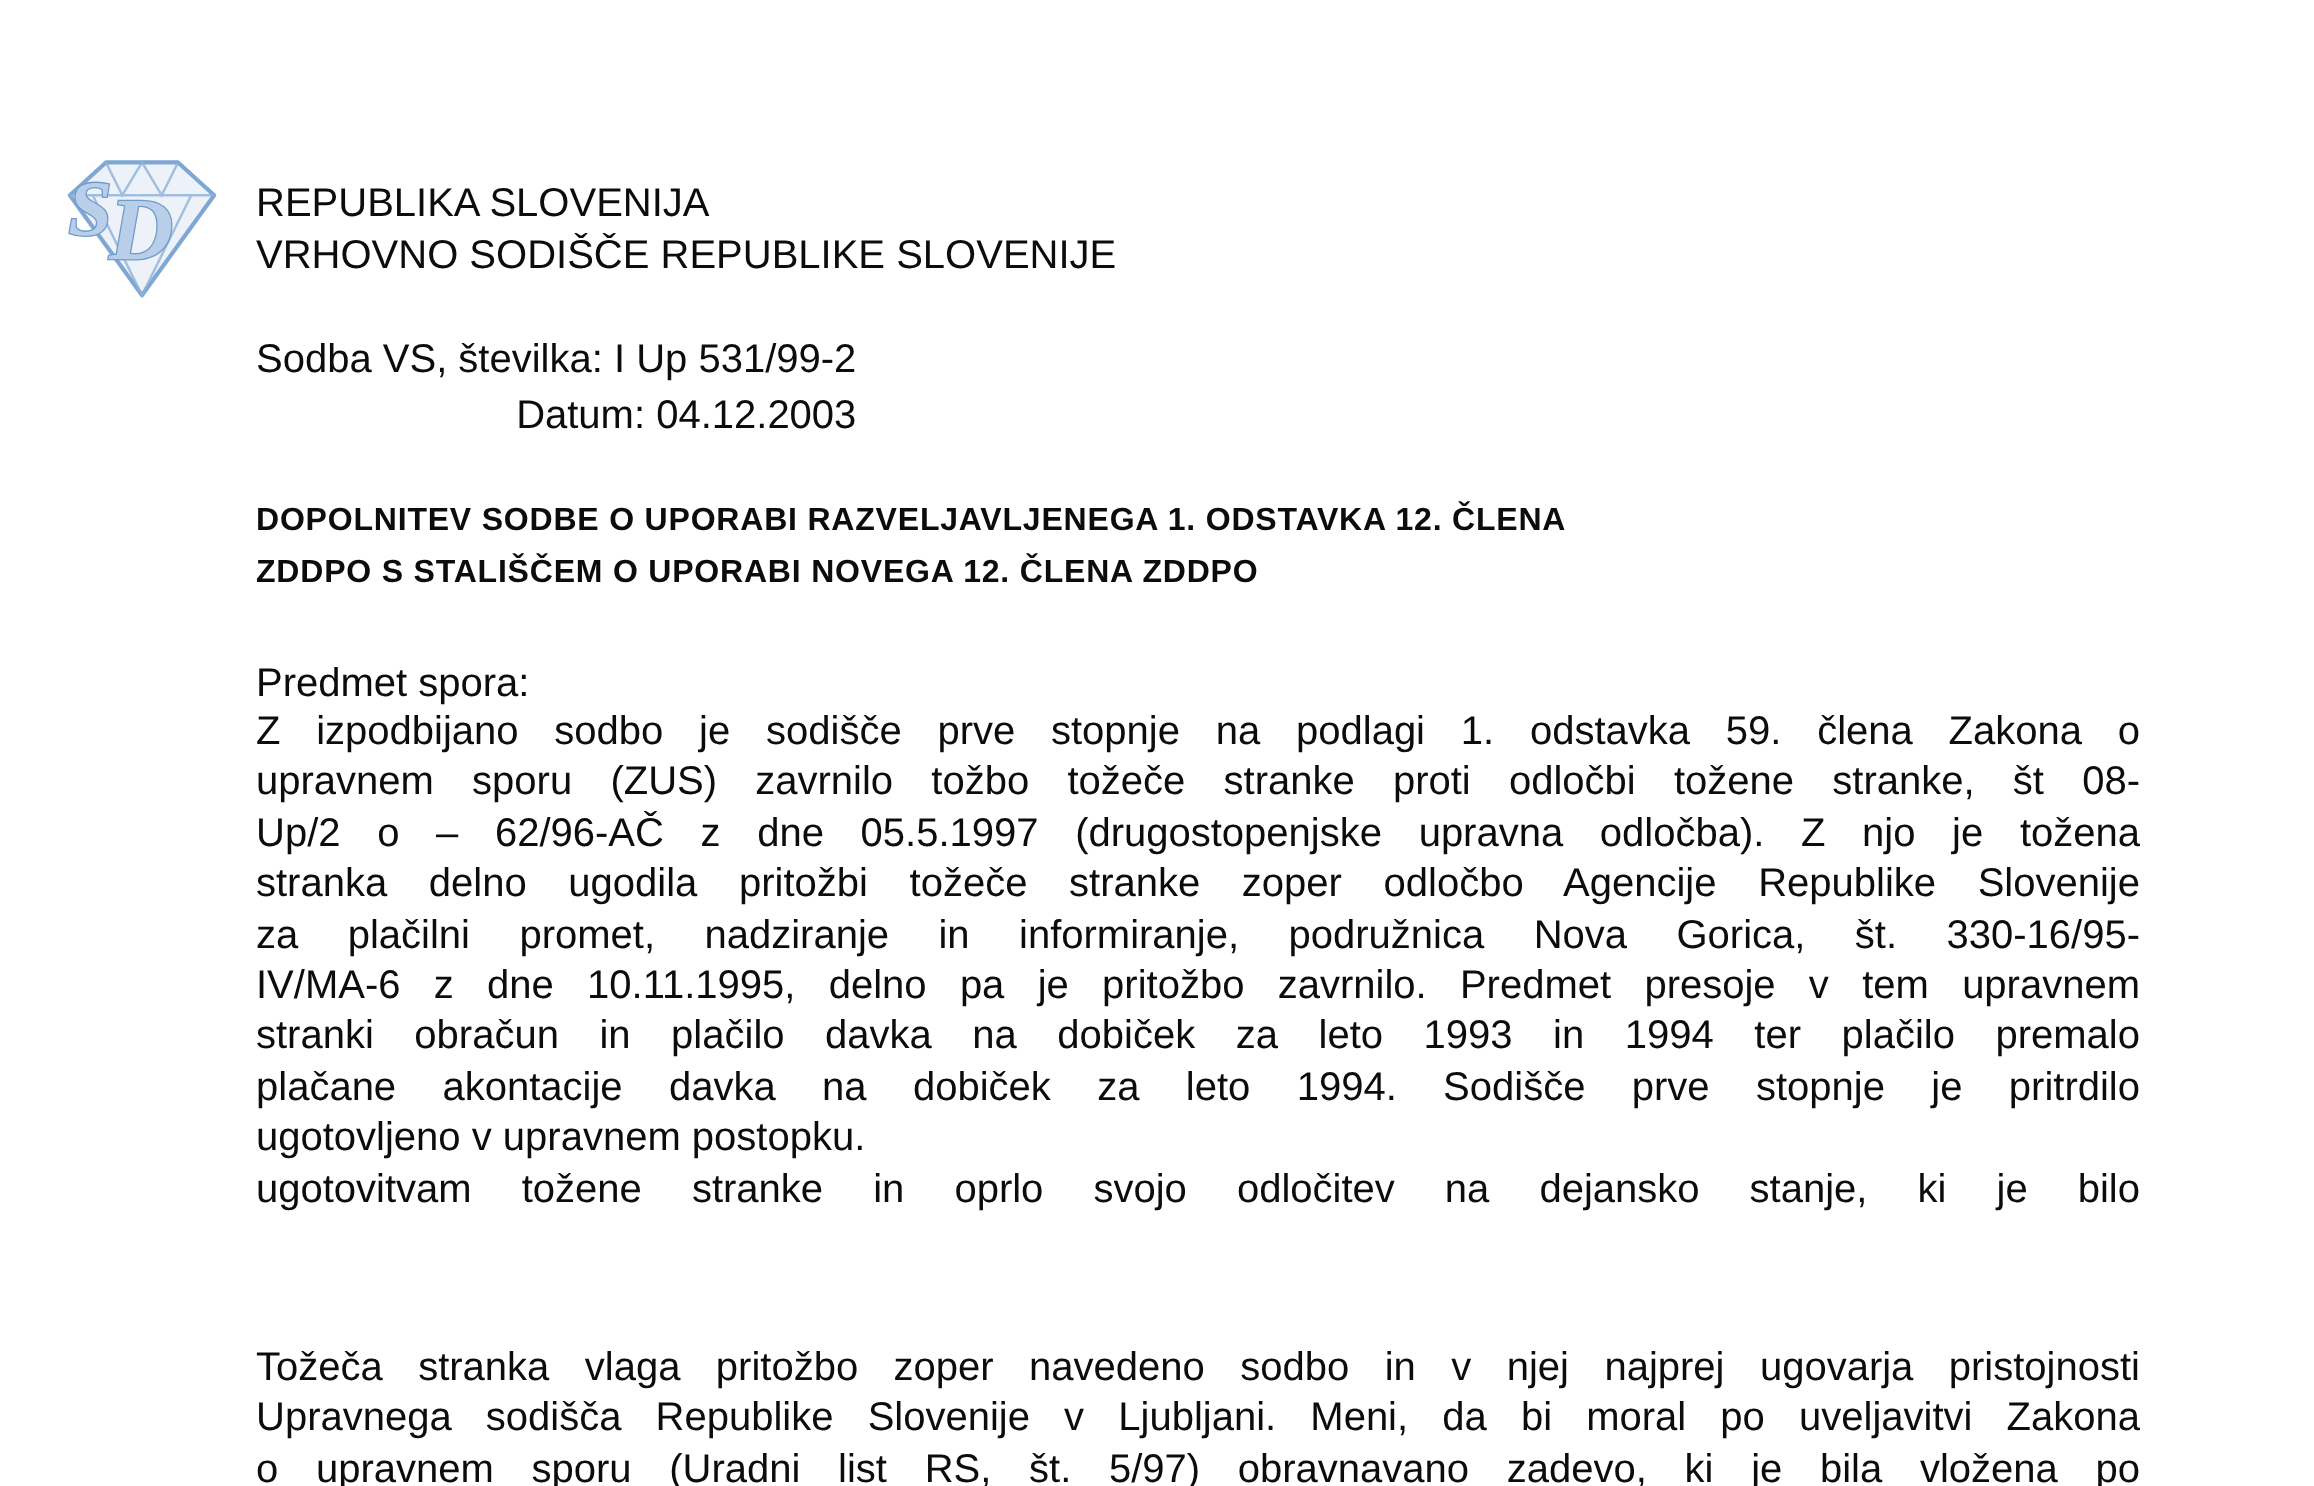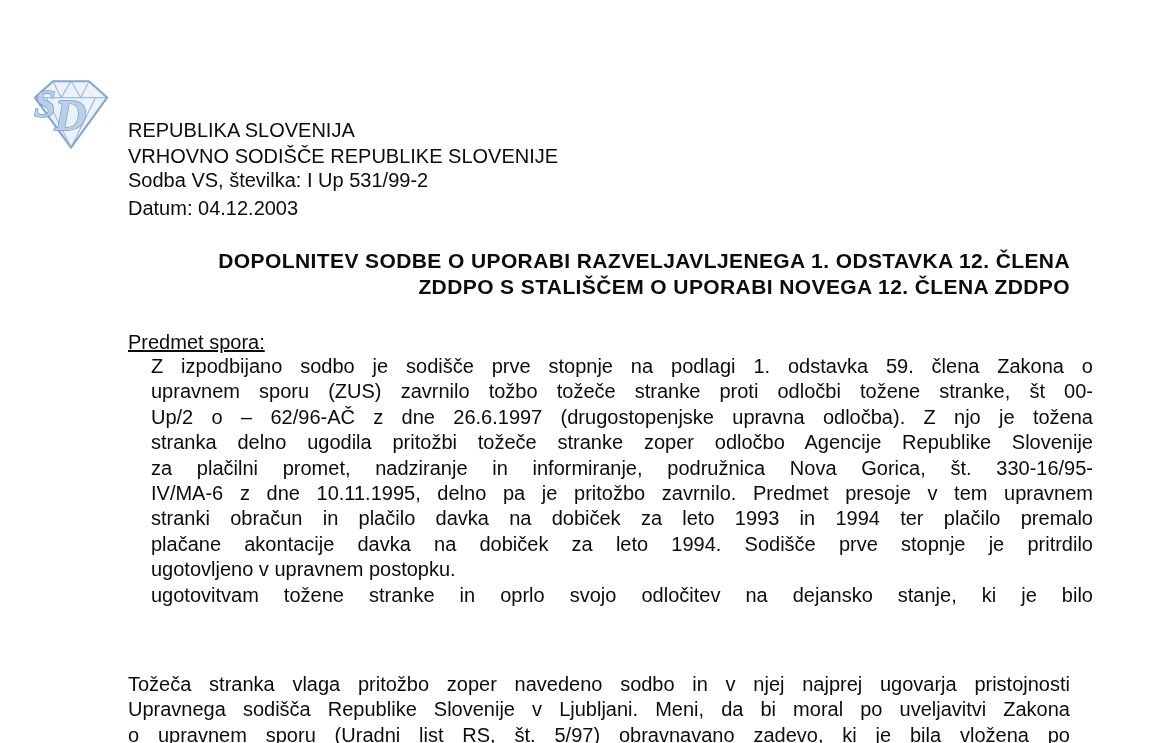--- a/index.html
+++ b/index.html
@@ -19,58 +19,58 @@
     width: 82px;
     height: 74px;
   }
   .org-block {
     position: absolute;
     left: 128px;
     top: 89px;
     font-size: 20px;
     line-height: 26px;
     white-space: nowrap;
-    margin-top: 28px;
   }
   .case-block {
     position: absolute;
     left: 128px;
     top: 166px;
     font-size: 20px;
     line-height: 28px;
     white-space: nowrap;
+    text-align: right;
   }
   .title-block {
     position: absolute;
     left: 128px;
     top: 248px;
     width: 942px;
-    font-size: 21px;
+    font-size: 16px;
     font-weight: bold;
     letter-spacing: 0.4px;
     line-height: 25.5px;
-    text-align: right;
+    text-align: left;
     white-space: nowrap;
   }
   .section-heading {
     position: absolute;
     left: 128px;
     top: 330px;
     font-size: 20px;
     line-height: 25px;
   }
-  .section-heading span { text-decoration: underline; }
+  .section-heading span { }
   .para {
     position: absolute;
     left: 128px;
     width: 942px;
     font-size: 20px;
     line-height: 25.4px;
   }
-  .para-1 { top: 354px; margin-left: 23px; }
+  .para-1 { top: 354px; }
   .para-2 { top: 672px; }
   .jline {
     text-align: justify;
     text-align-last: justify;
   }
   .jline.lastline {
     text-align-last: left;
   }
 </style>
 </head>
@@ -107,22 +107,22 @@
     <div>DOPOLNITEV SODBE O UPORABI RAZVELJAVLJENEGA 1. ODSTAVKA 12. ČLENA</div>
     <div>ZDDPO S STALIŠČEM O UPORABI NOVEGA 12. ČLENA ZDDPO</div>
   </div>
 
   <div class="section-heading">
     <span>Predmet spora:</span>
   </div>
 
   <div class="para para-1">
     <div class="jline">Z izpodbijano sodbo je sodišče prve stopnje na podlagi 1. odstavka 59. člena Zakona o</div>
-    <div class="jline">upravnem sporu (ZUS) zavrnilo tožbo tožeče stranke proti odločbi tožene stranke, št 00-</div>
-    <div class="jline">Up/2 o – 62/96-AČ z dne 26.6.1997 (drugostopenjske upravna odločba). Z njo je tožena</div>
+    <div class="jline">upravnem sporu (ZUS) zavrnilo tožbo tožeče stranke proti odločbi tožene stranke, št 08-</div>
+    <div class="jline">Up/2 o – 62/96-AČ z dne 05.5.1997 (drugostopenjske upravna odločba). Z njo je tožena</div>
     <div class="jline">stranka delno ugodila pritožbi tožeče stranke zoper odločbo Agencije Republike Slovenije</div>
     <div class="jline">za plačilni promet, nadziranje in informiranje, podružnica Nova Gorica, št. 330-16/95-</div>
     <div class="jline">IV/MA-6 z dne 10.11.1995, delno pa je pritožbo zavrnilo. Predmet presoje v tem upravnem</div>
     <div class="jline">stranki obračun in plačilo davka na dobiček za leto 1993 in 1994 ter plačilo premalo</div>
     <div class="jline">plačane akontacije davka na dobiček za leto 1994. Sodišče prve stopnje je pritrdilo</div>
     <div class="jline lastline">ugotovljeno v upravnem postopku.</div>
     <div class="jline">ugotovitvam tožene stranke in oprlo svojo odločitev na dejansko stanje, ki je bilo</div>
   </div>
 
   <div class="para para-2">

